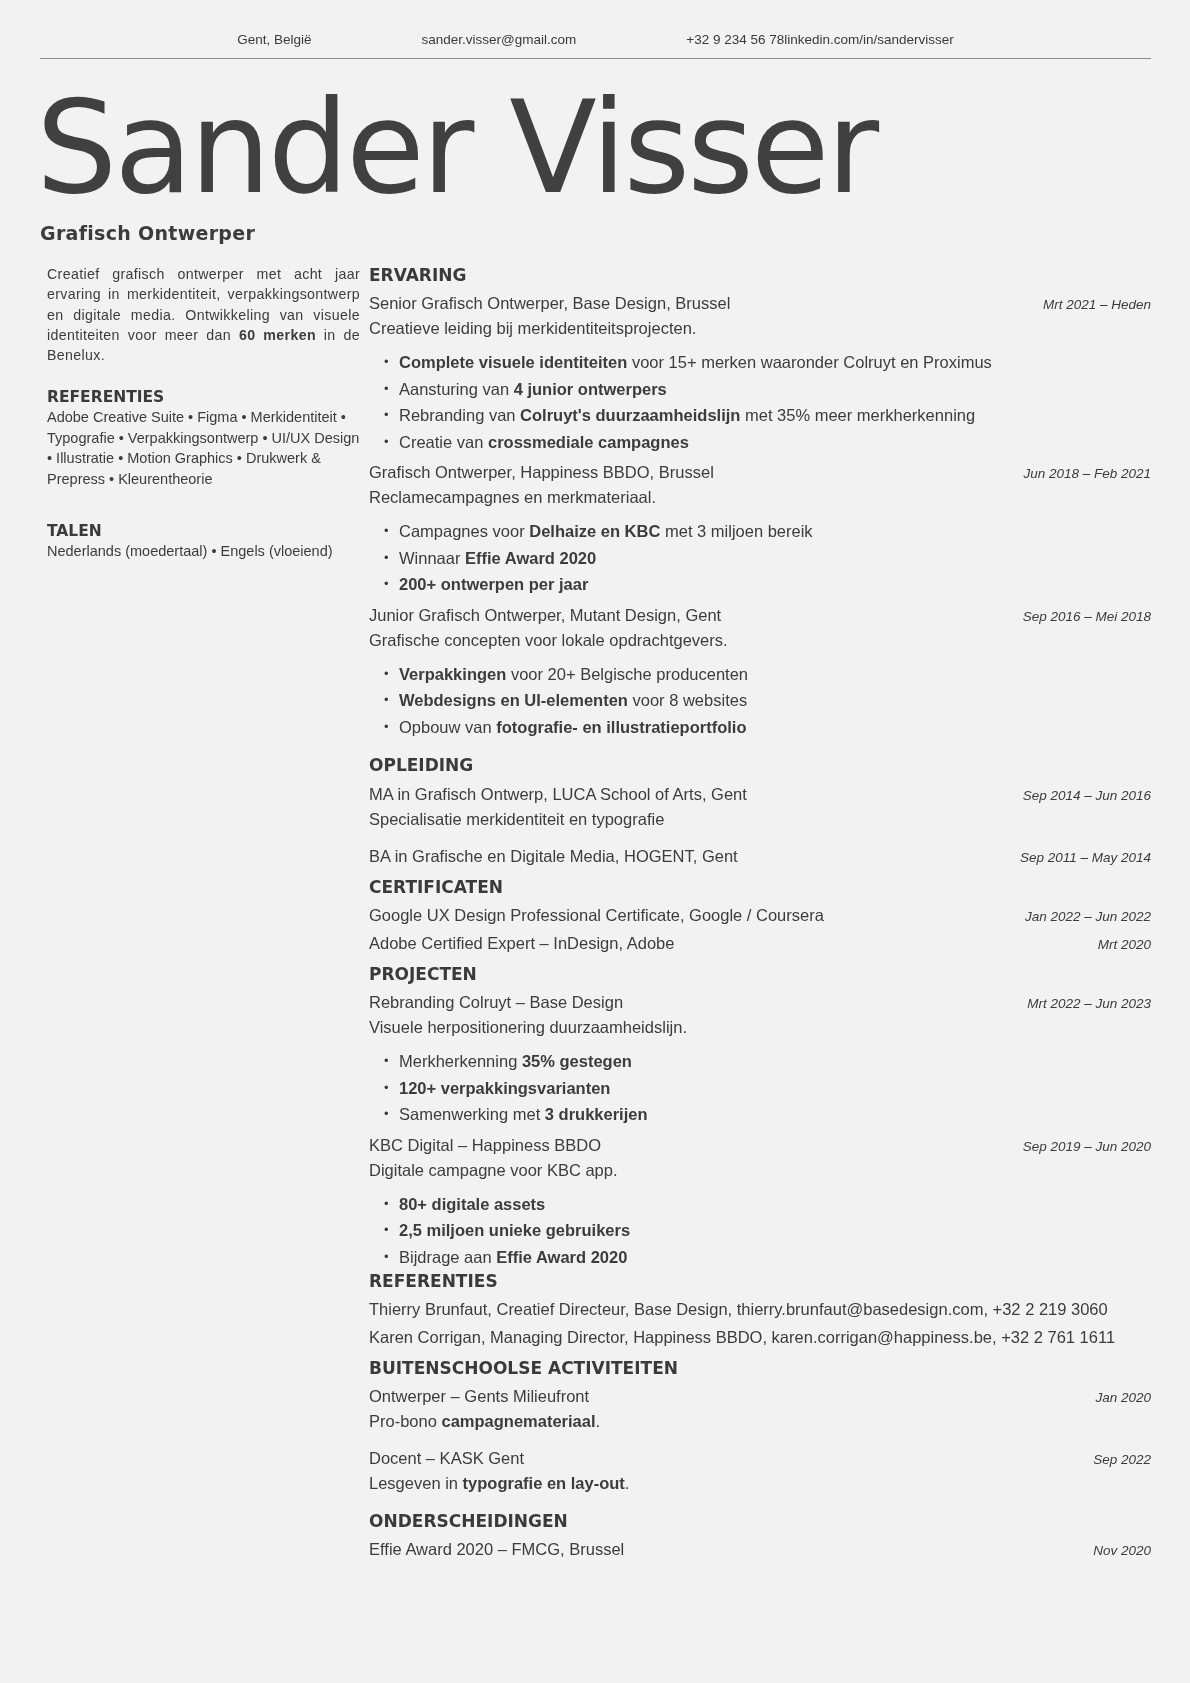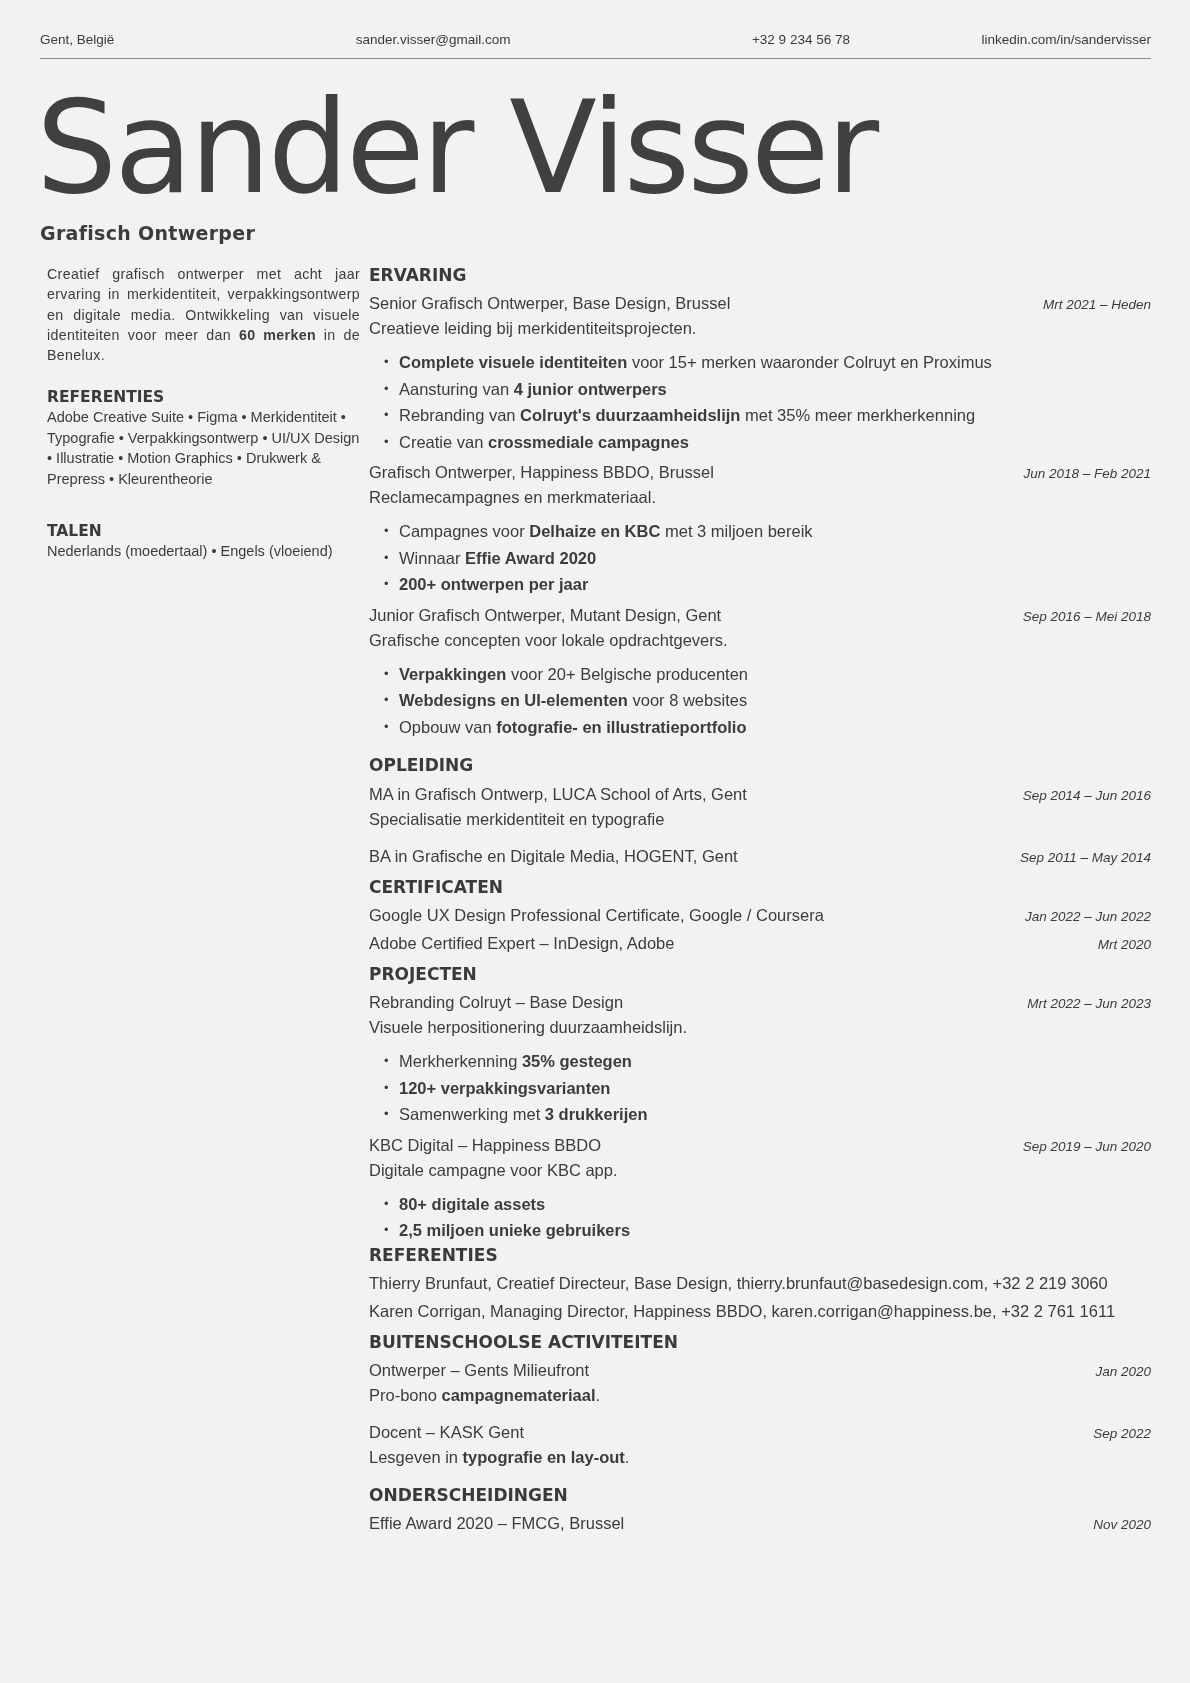--- a/index.html
+++ b/index.html
@@ -8,21 +8,21 @@
       font-family: "Liberation Sans", "DejaVu Sans", sans-serif;
       color: #3c3c3c;
       position: relative;
       overflow: hidden;
     }
     .page { position: absolute; left: 40px; top: 0; width: 1111px; }
 
     
     .contact-bar {
       position: absolute; top: 31px; left: 0; width: 1111px; height: 28px;
-      display: flex; justify-content: space-between; align-items: flex-start;
+      display: flex; justify-content: center; align-items: flex-start;
       border-bottom: 1.5px solid #8a8a8a;
       font-size: 13.5px; color: #3a3a3a;
     }
     .contact-bar span { line-height: 18px; }
 
     
     .name {
       position: absolute; top: 78px; left: -4px;
       font-family: "DejaVu Sans", sans-serif;
       font-weight: normal;
@@ -192,20 +192,21 @@
       </div>
       <div class="entry" style="margin-top:5px">
         <div class="head">
           <span class="title">KBC Digital – Happiness BBDO</span>
           <span class="date">Sep 2019 – Jun 2020</span>
         </div>
         <div class="desc">Digitale campagne voor KBC app.</div>
         <ul class="bullets">
           <li><span></span><b>80+ digitale assets</b><span></span></li>
           <li><span></span><b>2,5 miljoen unieke gebruikers</b><span></span></li>
+          <li><span>Bijdrage aan </span><b>Effie Award 2020</b><span></span></li>
         </ul>
       </div>
     </section>
 
     <section style="margin-top:0">
       <h2>REFERENTIES</h2>
       <div class="entry" style="margin-top:5px">
         <span class="title">Thierry Brunfaut, Creatief Directeur, Base Design, thierry.brunfaut@basedesign.com, +32 2 219 3060</span>
       </div>
       <div class="entry" style="margin-top:3px">

